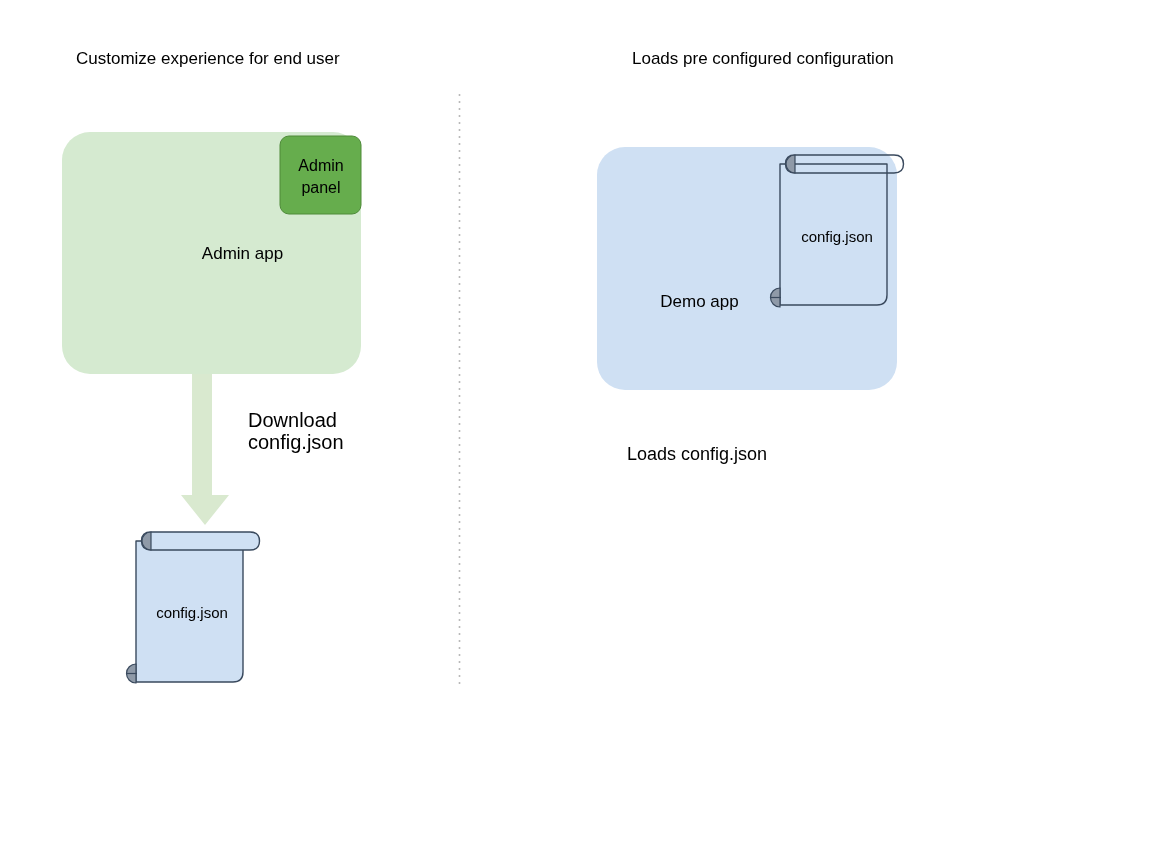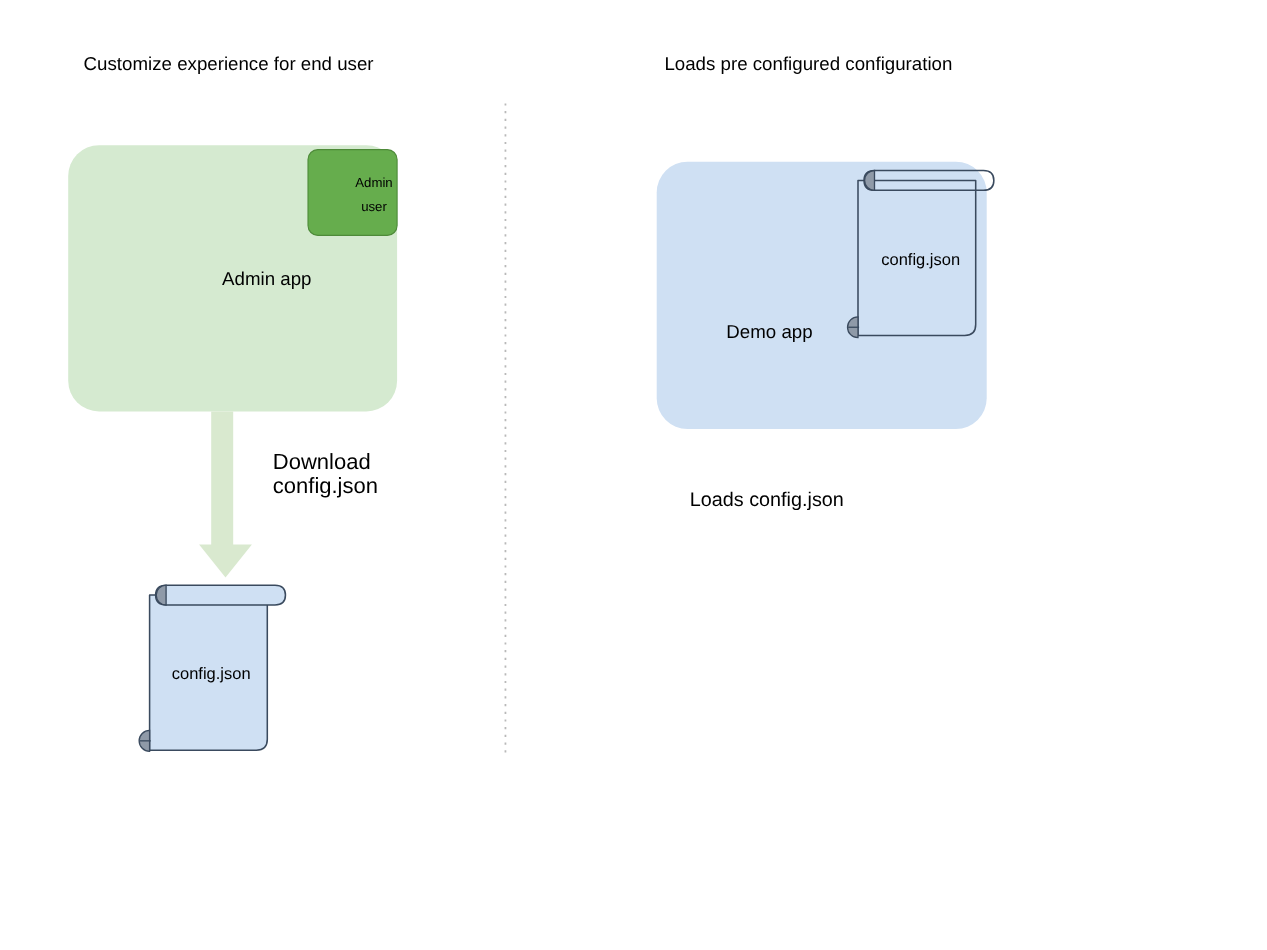--- a/index.html
+++ b/index.html
@@ -30,43 +30,42 @@
     height: 864px;
   }
   .caption {
     position: absolute;
     font-size: 17px;
     line-height: 20px;
     color: #000000;
     white-space: nowrap;
   }
   .caption-left   { left: 76px;  top: 49px; text-align: right; }
-  .caption-right  { left: 604px; top: 49px; }
+  .caption-right  { left: 632px; top: 49px; }
 
   .box-label {
     position: absolute;
     font-size: 17px;
     line-height: 21px;
     color: #000000;
     text-align: center;
     white-space: nowrap;
   }
   .label-admin-app { left: 62px;  top: 243px; width: 361px; }
   .label-demo-app  { left: 597px; top: 259px; width: 205px; margin-top: 32px; }
 
   .panel-label {
     position: absolute;
     left: 281px;
     top: 155px;
     width: 80px;
-    font-size: 12px;
+    font-size: 16px;
     line-height: 22px;
     text-align: center;
     color: #000000;
-    padding-left: 19px;
   }
 
   .scroll-label {
     position: absolute;
     font-size: 15px;
     line-height: 18px;
     text-align: center;
     color: #000000;
     white-space: nowrap;
   }
@@ -130,21 +129,21 @@
       <line x1="771" y1="297.5" x2="781" y2="297.5" stroke="#3a4a5e" stroke-width="1.2"></line>
     </g>
   </svg>
 
   <div class="caption caption-left">Customize experience for end user</div>
 
   <div class="caption caption-right">Loads pre configured configuration</div>
 
   <div class="panel-label">
     <span>Admin</span><br>
-    <span>user</span>
+    <span>panel</span>
   </div>
 
   <div class="box-label label-admin-app">Admin app</div>
 
   <div class="flow-label">
     <span>Download</span><br>
     <span>config.json</span>
   </div>
 
   <div class="scroll-label scroll-label-left">config.json</div>

